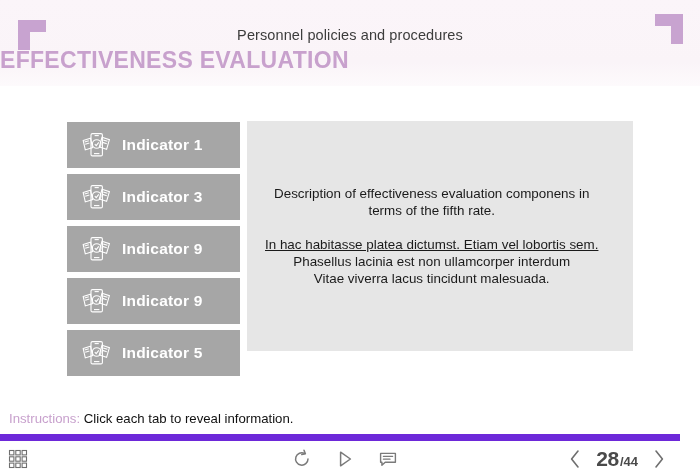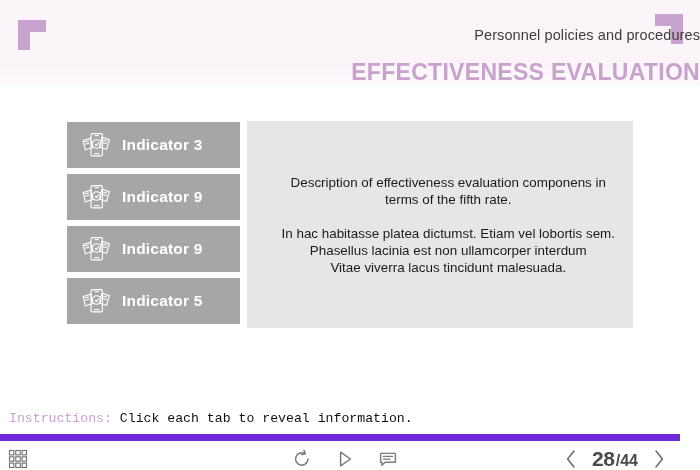--- a/index.html
+++ b/index.html
@@ -52,36 +52,35 @@
   .corner-left .bar-h { left: 0; top: 0; width: 28px; height: 12px; }
   .corner-left .bar-v { left: 0; top: 0; width: 12px; height: 30px; }
   .corner-right .bar-h { right: 0; top: 0; width: 28px; height: 12px; }
   .corner-right .bar-v { right: 0; top: 0; width: 12px; height: 30px; }
 
   .header-subtitle {
     position: absolute;
     left: 0;
     top: 27px;
     width: 700px;
-    text-align: right;
+    text-align: center;
     font-size: 14.5px;
     color: #3c3c3c;
     letter-spacing: 0.1px;
   }
   .header-title {
     position: absolute;
     left: 0;
     top: 47px;
     width: 700px;
-    text-align: right;
+    text-align: left;
     font-size: 23px;
     font-weight: bold;
     color: #c8a1cd;
     letter-spacing: 0.3px;
-    margin-top: 12px;
   }
 
   
   .tabs {
     position: absolute;
     left: 67px;
     top: 122px;
     width: 173px;
   }
   .tab {
@@ -110,50 +109,50 @@
     letter-spacing: 0.2px;
     white-space: nowrap;
   }
 
   
   .content-panel {
     position: absolute;
     left: 247px;
     top: 121px;
     width: 386px;
-    height: 207px;
+    height: 230px;
     background: #e6e6e6;
     display: flex;
     align-items: center;
-    justify-content: flex-end;
+    justify-content: flex-start;
     box-sizing: border-box;
     padding: 18px 18px;
   }
   .content-text {
     text-align: center;
     font-size: 13.4px;
     color: #1b1b1b;
     line-height: 17px;
   }
   .content-text p {
     margin: 0;
   }
   .content-text p.gap {
     margin-top: 17px;
+    text-decoration: underline;
   }
 
   
   .instructions {
     position: absolute;
     left: 9px;
     top: 411px;
     font-size: 13.2px;
     color: #111111;
     white-space: nowrap;
-    font-family: Liberation Mono, monospace;
   }
   .instructions .label {
     color: #c8a1cd;
   }
   .instructions .text {
     color: #111111;
   }
 
   
   .bottom-bar {
@@ -212,21 +211,21 @@
     display: flex;
     align-items: baseline;
     color: #4a4a4a;
   }
   .page-current {
     font-size: 21px;
     font-weight: bold;
     letter-spacing: -0.3px;
   }
   .page-total {
-    font-size: 16px;
+    font-size: 13px;
     font-weight: bold;
     margin-left: 1px;
     text-align: right;
   }
 </style>
 </head>
 <body>
 
 <div id="slide">
 
@@ -237,54 +236,53 @@
     </div>
     <div class="corner-mark corner-right">
       <span class="bar-h"></span>
         <span class="bar-v"></span>
     </div>
     <div class="header-subtitle">Personnel policies and procedures</div>
     <div class="header-title">EFFECTIVENESS EVALUATION</div>
   </div>
 
   <div class="tabs">
-
 
     <div class="tab">
       <svg class="tab-icon" viewBox="0 0 34 30" fill="none" stroke="#ffffff" stroke-width="1.1">
         <path d="M3.2 10.5 L10.5 8.2 L12.6 17.6 L5.3 19.9 Z"></path>
         <path d="M4.6 12.0 L8.8 10.7"></path>
         <path d="M5.2 14.3 L9.4 13.0"></path>
         <path d="M22.0 7.3 L29.4 9.6 L26.6 19.3 L19.3 17.0 Z"></path>
         <path d="M23.2 10.0 L27.4 11.3"></path>
         <path d="M22.6 12.4 L26.8 13.7"></path>
         <rect x="11.0" y="3.6" width="11.4" height="22.3" rx="1.4"></rect>
         <path d="M14.6 5.6 L18.8 5.6"></path>
         <path d="M14.0 23.6 L19.4 23.6"></path>
         <circle cx="16.7" cy="14.0" r="4.3"></circle>
         <path d="M14.8 14.1 L16.2 15.6 L18.8 12.3"></path>
       </svg>
-      <span class="tab-label">Indicator 3</span>
+      <span class="tab-label">Indicator 1</span>
     </div>
 
     <div class="tab">
       <svg class="tab-icon" viewBox="0 0 34 30" fill="none" stroke="#ffffff" stroke-width="1.1">
         <path d="M3.2 10.5 L10.5 8.2 L12.6 17.6 L5.3 19.9 Z"></path>
         <path d="M4.6 12.0 L8.8 10.7"></path>
         <path d="M5.2 14.3 L9.4 13.0"></path>
         <path d="M22.0 7.3 L29.4 9.6 L26.6 19.3 L19.3 17.0 Z"></path>
         <path d="M23.2 10.0 L27.4 11.3"></path>
         <path d="M22.6 12.4 L26.8 13.7"></path>
         <rect x="11.0" y="3.6" width="11.4" height="22.3" rx="1.4"></rect>
         <path d="M14.6 5.6 L18.8 5.6"></path>
         <path d="M14.0 23.6 L19.4 23.6"></path>
         <circle cx="16.7" cy="14.0" r="4.3"></circle>
         <path d="M14.8 14.1 L16.2 15.6 L18.8 12.3"></path>
       </svg>
-      <span class="tab-label">Indicator 9</span>
+      <span class="tab-label">Indicator 3</span>
     </div>
 
     <div class="tab">
       <svg class="tab-icon" viewBox="0 0 34 30" fill="none" stroke="#ffffff" stroke-width="1.1">
         <path d="M3.2 10.5 L10.5 8.2 L12.6 17.6 L5.3 19.9 Z"></path>
         <path d="M4.6 12.0 L8.8 10.7"></path>
         <path d="M5.2 14.3 L9.4 13.0"></path>
         <path d="M22.0 7.3 L29.4 9.6 L26.6 19.3 L19.3 17.0 Z"></path>
         <path d="M23.2 10.0 L27.4 11.3"></path>
         <path d="M22.6 12.4 L26.8 13.7"></path>
@@ -304,20 +302,37 @@
         <path d="M5.2 14.3 L9.4 13.0"></path>
         <path d="M22.0 7.3 L29.4 9.6 L26.6 19.3 L19.3 17.0 Z"></path>
         <path d="M23.2 10.0 L27.4 11.3"></path>
         <path d="M22.6 12.4 L26.8 13.7"></path>
         <rect x="11.0" y="3.6" width="11.4" height="22.3" rx="1.4"></rect>
         <path d="M14.6 5.6 L18.8 5.6"></path>
         <path d="M14.0 23.6 L19.4 23.6"></path>
         <circle cx="16.7" cy="14.0" r="4.3"></circle>
         <path d="M14.8 14.1 L16.2 15.6 L18.8 12.3"></path>
       </svg>
+      <span class="tab-label">Indicator 9</span>
+    </div>
+
+    <div class="tab">
+      <svg class="tab-icon" viewBox="0 0 34 30" fill="none" stroke="#ffffff" stroke-width="1.1">
+        <path d="M3.2 10.5 L10.5 8.2 L12.6 17.6 L5.3 19.9 Z"></path>
+        <path d="M4.6 12.0 L8.8 10.7"></path>
+        <path d="M5.2 14.3 L9.4 13.0"></path>
+        <path d="M22.0 7.3 L29.4 9.6 L26.6 19.3 L19.3 17.0 Z"></path>
+        <path d="M23.2 10.0 L27.4 11.3"></path>
+        <path d="M22.6 12.4 L26.8 13.7"></path>
+        <rect x="11.0" y="3.6" width="11.4" height="22.3" rx="1.4"></rect>
+        <path d="M14.6 5.6 L18.8 5.6"></path>
+        <path d="M14.0 23.6 L19.4 23.6"></path>
+        <circle cx="16.7" cy="14.0" r="4.3"></circle>
+        <path d="M14.8 14.1 L16.2 15.6 L18.8 12.3"></path>
+      </svg>
       <span class="tab-label">Indicator 5</span>
     </div>
 
   </div>
 
   <div class="content-panel">
     <div class="content-text">
       <p>Description of effectiveness evaluation componens in</p>
       <p>terms of the fifth rate.</p>
       <p class="gap">In hac habitasse platea dictumst. Etiam vel lobortis sem.</p>

